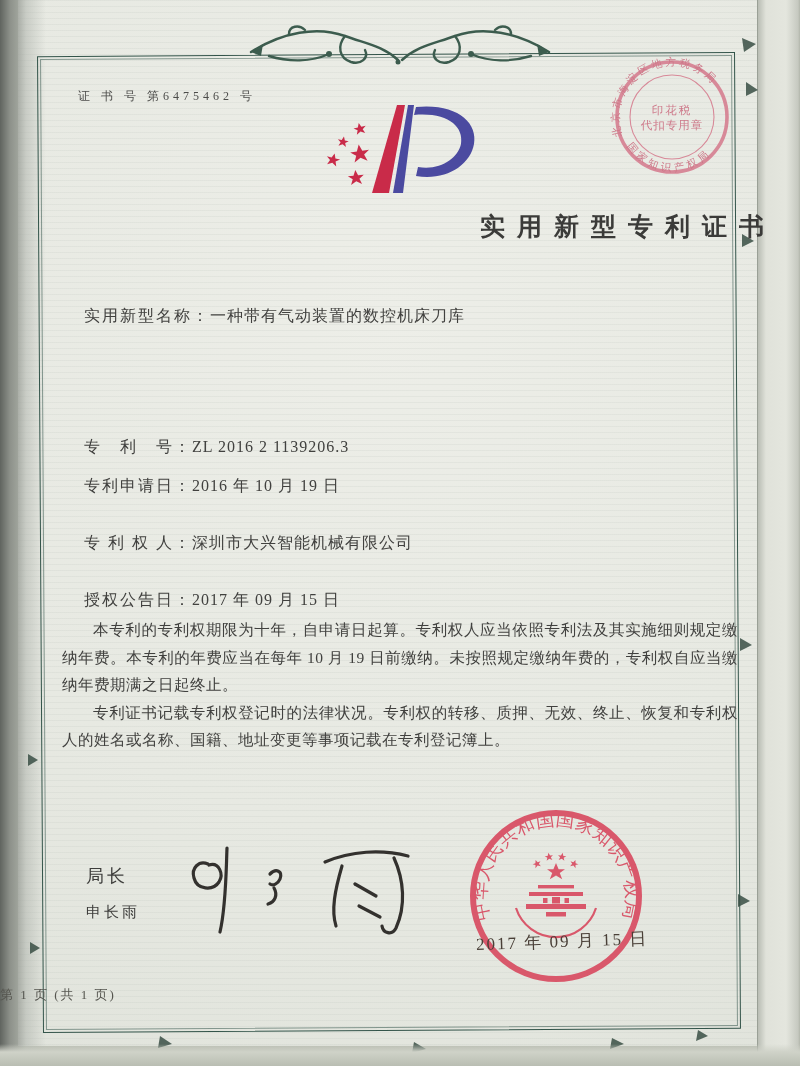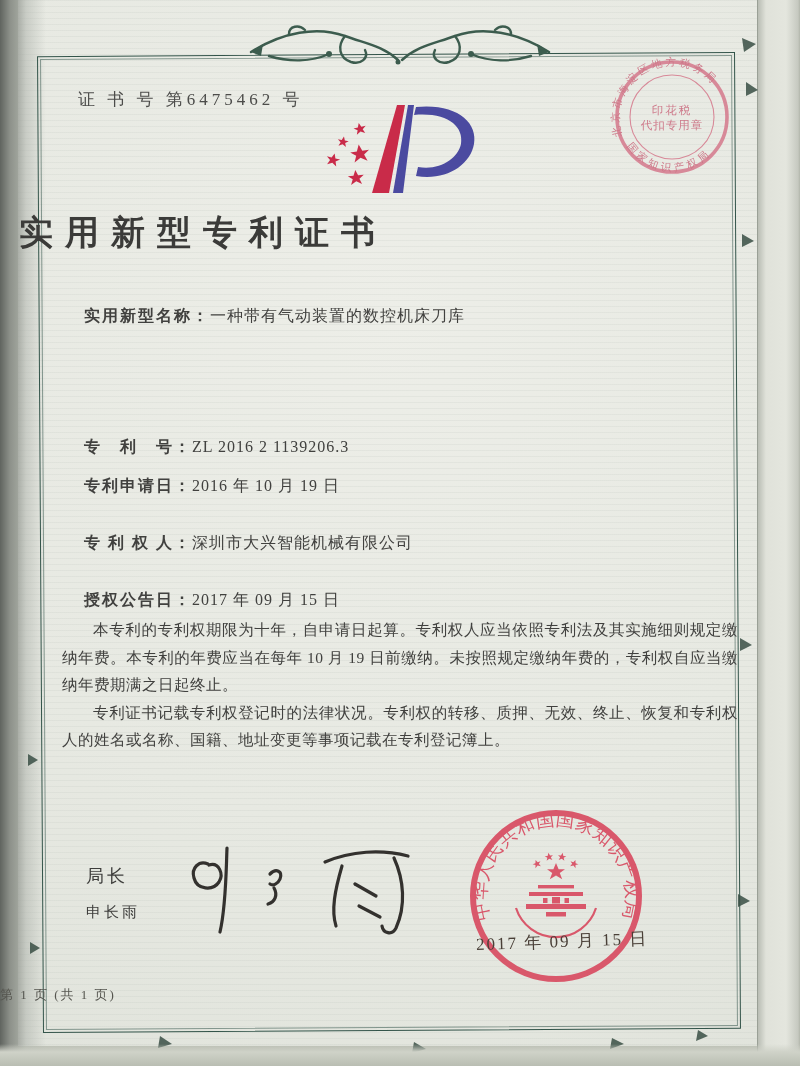--- a/index.html
+++ b/index.html
@@ -35,29 +35,29 @@
     border:1.6px solid #33544a;
     box-shadow:0 0 0 1px rgba(51,84,74,0);
     transform:rotate(-0.35deg);
   }
   .frame-inner{
     position:absolute;inset:2px;border:0.8px solid rgba(51,84,74,.55);
   }
   svg{display:block;}
   
   .cert-number{
-    position:absolute;left:78px;top:88px;font-size:17px;color:#4c4c4a;
+    position:absolute;left:78px;top:88px;font-size:12px;color:#4c4c4a;
     letter-spacing:4px;
   }
   .title{
-    position:absolute;left:0;top:210px;width:776px;text-align:left;
-    font-size:34px;font-weight:bold;color:#3b3b39;letter-spacing:12px;padding-left:19px;
+    position:absolute;left:0;top:210px;width:776px;text-align:right;
+    font-size:25px;font-weight:bold;color:#3b3b39;letter-spacing:12px;
   }
   .field{position:absolute;left:84px;font-size:16px;color:#41413f;letter-spacing:1px;white-space:nowrap;}
-  .field .lab{letter-spacing:2px;font-weight:bold;}
+  .field .lab{letter-spacing:2px;}
   .body-text{
     position:absolute;left:62px;top:616px;width:676px;
     font-size:15.5px;line-height:27.5px;color:#41413f;text-align:justify;
   }
   .body-text p{margin:0;text-indent:2em;letter-spacing:0.5px;}
   .sig-title{position:absolute;left:86px;top:864px;font-size:18px;color:#3d3d3b;letter-spacing:3px;}
   .sig-name{position:absolute;left:86px;top:903px;font-size:15px;color:#3d3d3b;letter-spacing:3px;}
   .footer{
     position:absolute;left:0;top:986px;width:776px;text-align:left;
     font-size:13px;color:#55554f;letter-spacing:2px;

